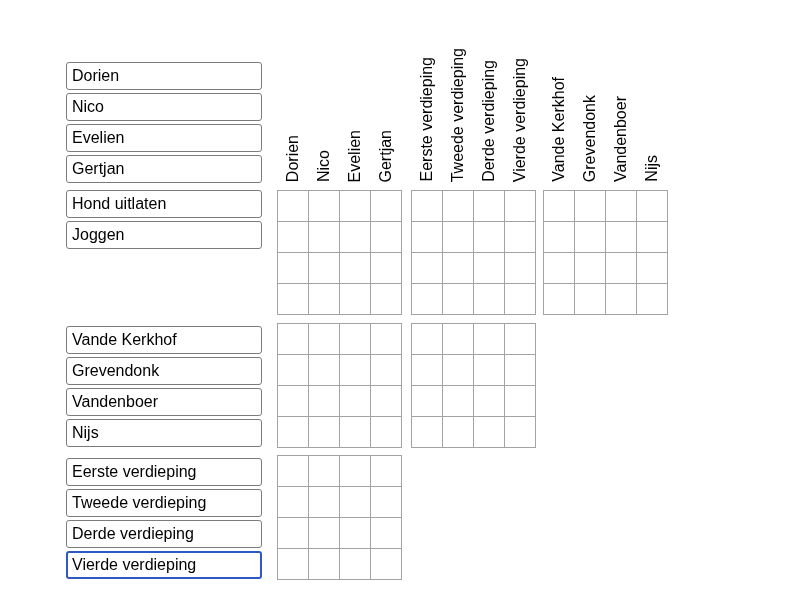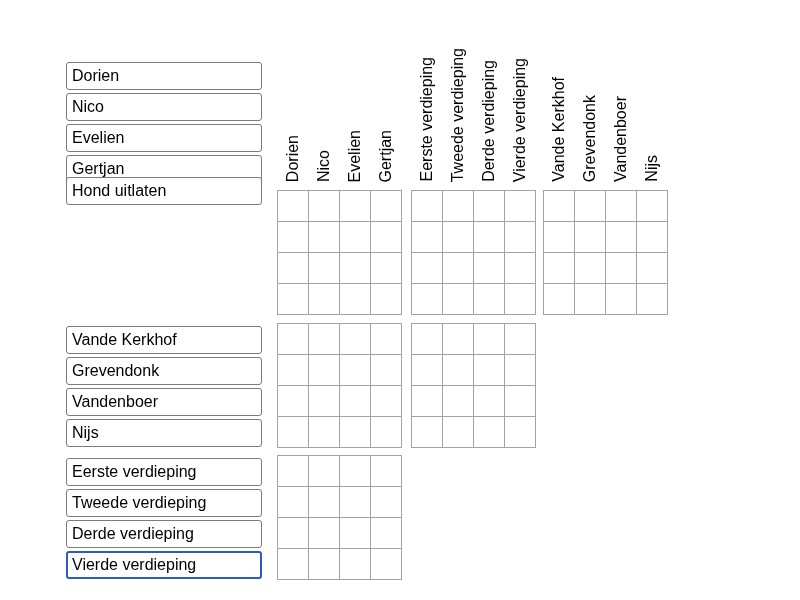--- a/index.html
+++ b/index.html
@@ -125,22 +125,23 @@
       </div>
   </div>
 
   <div class="stack" style="top:62px;">
     <input type="text" value="Dorien" style="">
     <input type="text" value="Nico" style="">
     <input type="text" value="Evelien" style="">
     <input type="text" value="Gertjan" style="">
   </div>
 
-  <div class="stack" style="top:177px;">
+  <div class="stack" style="top:190px;">
     <input type="text" value="Hond uitlaten" style="">
+    <input type="text" value="Joggen" style="">
   </div>
 
   <div class="stack" style="top:326px;">
     <input type="text" value="Vande Kerkhof" style="">
     <input type="text" value="Grevendonk" style="">
     <input type="text" value="Vandenboer" style="">
     <input type="text" value="Nijs" style="">
   </div>
 
   <div class="stack" style="top:458px;">

